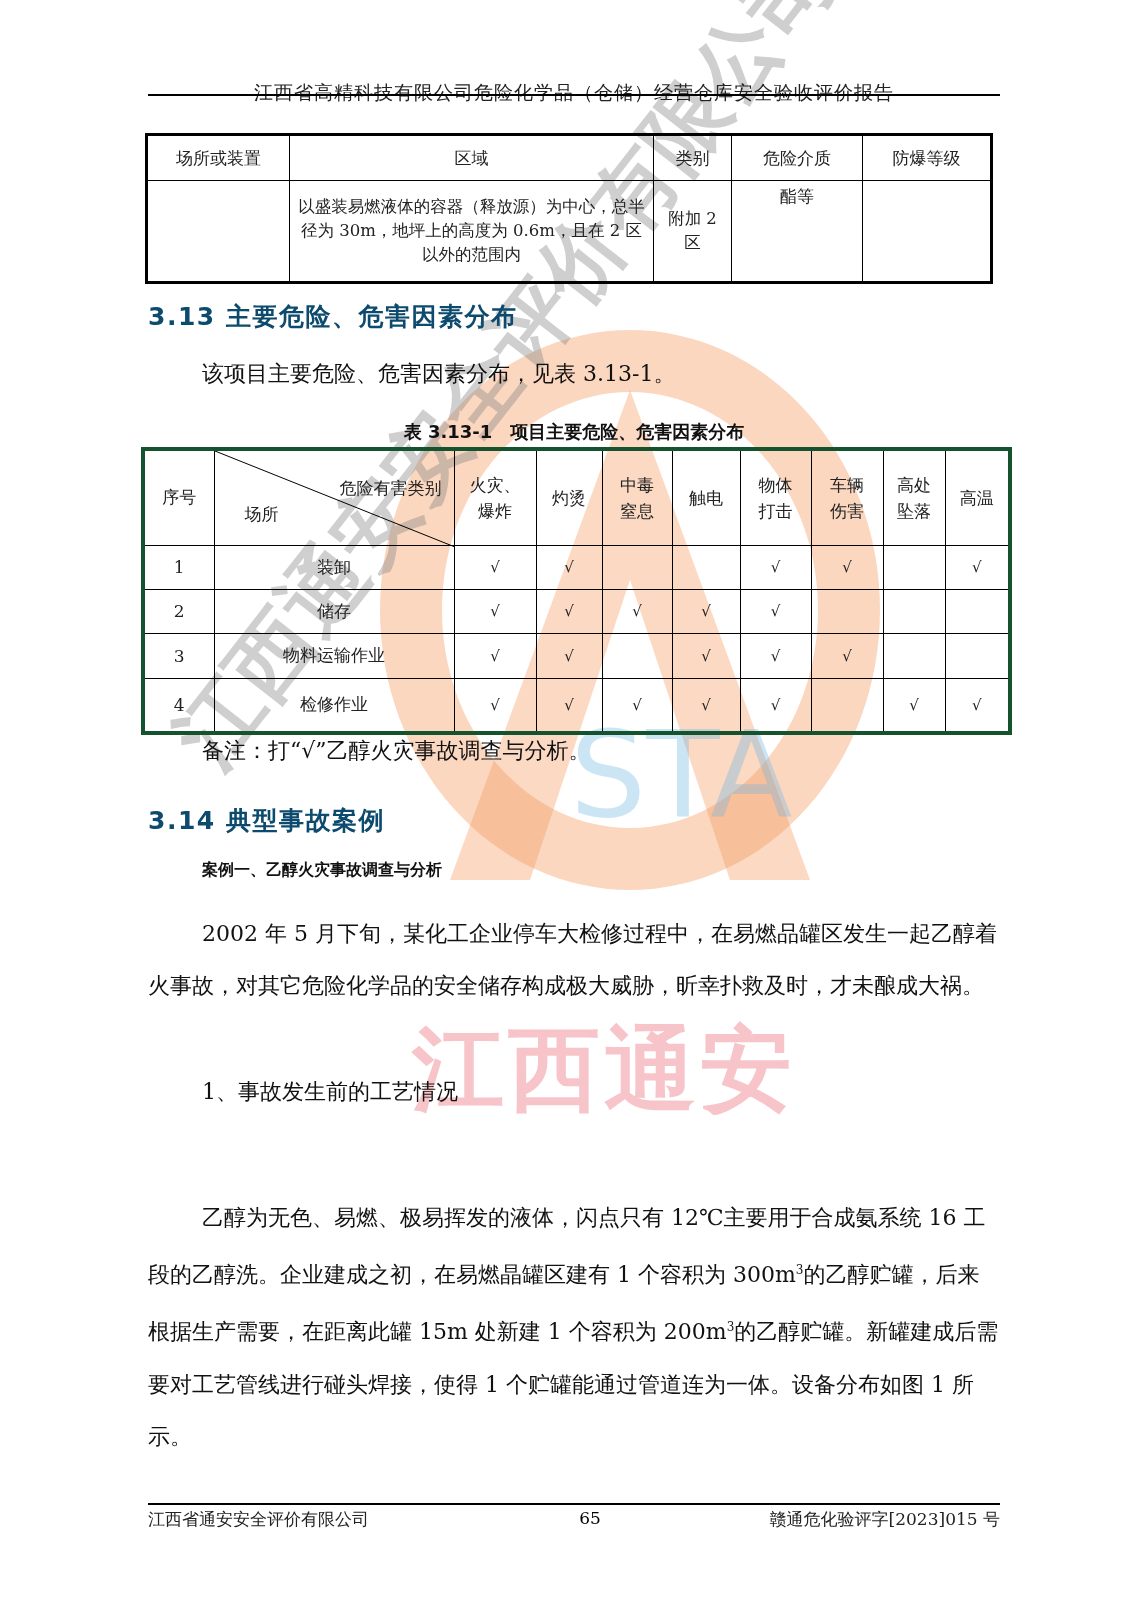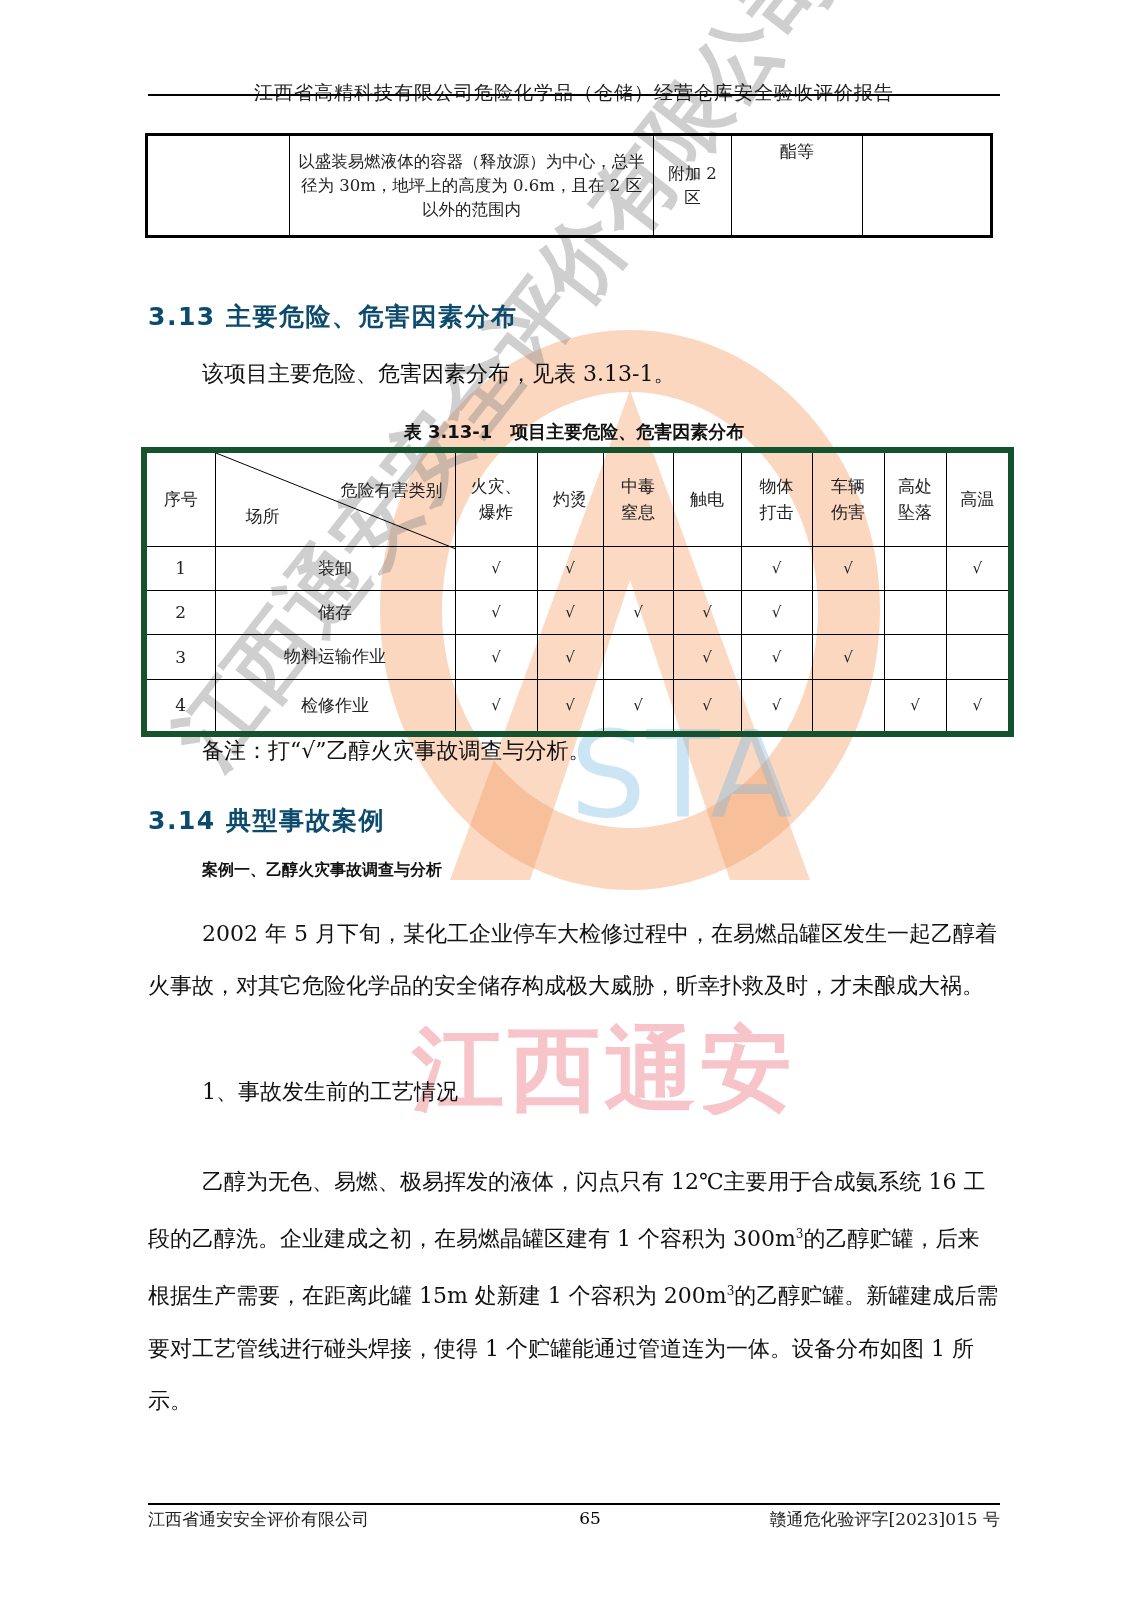--- a/index.html
+++ b/index.html
@@ -24,21 +24,21 @@
   .sec-title { position: absolute; left: 148px; font-family: "DejaVu Sans", "Liberation Sans", sans-serif;
                font-weight: bold; font-size: 25px; letter-spacing: 1.5px; color: #0c4a6e; }
   .para { position: absolute; left: 148px; width: 852px; font-size: 22px; line-height: 52px; color: #111; }
   .indent { text-indent: 54px; }
   .sub-title { position: absolute; left: 202px; font-weight: bold; font-size: 16px;
                font-family: "DejaVu Sans", "Liberation Sans", sans-serif; color: #111; }
   .caption { position: absolute; left: 148px; width: 852px; top: 420px; text-align: center;
              font-weight: bold; font-size: 18px; font-family: "DejaVu Sans", "Liberation Sans", sans-serif; }
 
   
-  .hz-table { left: 141px; top: 447px; width: 867px; border: 6px solid #14532d; font-size: 17px; }
+  .hz-table { left: 141px; top: 447px; width: 867px; border: 4px solid #14532d; font-size: 17px; }
   .hz-table td, .hz-table th { border: 1.5px solid #000; }
   .hz-table .hrow { height: 96px; }
   .hz-table .r1, .hz-table .r2 { height: 44px; }
   .hz-table .r3 { height: 45px; }
   .hz-table .r4 { height: 55px; }
   .diag-cell { position: relative; }
   .diag-cell svg { position: absolute; left: 0; top: 0; }
   .diag-top { position: absolute; right: 12px; top: 26px; }
   .diag-bot { position: absolute; left: 30px; top: 52px; }
   .hcol { line-height: 26px; }
@@ -81,20 +81,27 @@
 
 <table class="zone-table">
   <colgroup>
       <col style="width:143px">
       <col style="width:364px">
       <col style="width:78px">
       <col style="width:131px">
       <col style="width:129px">
     </colgroup>
   <tbody>
+      <tr class="hrow">
+    <th>场所或装置</th>
+    <th>区域</th>
+    <th>类别</th>
+    <th>危险介质</th>
+    <th>防爆等级</th>
+  </tr>
   <tr class="brow">
     <td></td>
     <td class="zone-area">以盛装易燃液体的容器（释放源）为中心，总半径为 30m，地坪上的高度为 0.6m，且在 2 区以外的范围内</td>
     <td class="zone-area" style="padding:0 14px">附加 2 区</td>
     <td class="top-align">酯等</td>
     <td></td>
   </tr>
 </tbody>
   </table>
 
@@ -184,18 +191,18 @@
   </tr>
 </tbody>
   </table>
 
 <div class="note">备注：打“√”乙醇火灾事故调查与分析。</div>
 
 <div class="sec-title" style="top:804px">3.14 典型事故案例</div>
 <div class="sub-title" style="top:860px">案例一、乙醇火灾事故调查与分析</div>
 <div class="para indent" style="top:908px">2002 年 5 月下旬，某化工企业停车大检修过程中，在易燃品罐区发生一起乙醇着火事故，对其它危险化学品的安全储存构成极大威胁，昕幸扑救及时，才未酿成大祸。</div>
 <div class="para" style="top:1066px;left:202px;width:auto">1、事故发生前的工艺情况</div>
-<div class="para indent" style="top:1156px"><span>乙醇为无色、易燃、极易挥发的液体，闪点只有 12℃主要用于合成氨系统 16 工段的乙醇洗。企业建成之初，在易燃晶罐区建有 1 个容积为 300m</span><sup>3</sup><span>的乙醇贮罐，后来根据生产需要，在距离此罐 15m 处新建 1 个容积为 200m</span><sup>3</sup><span>的乙醇贮罐。新罐建成后需要对工艺管线进行碰头焊接，使得 1 个贮罐能通过管道连为一体。设备分布如图 1 所示。</span></div>
+<div class="para indent" style="top:1192px"><span>乙醇为无色、易燃、极易挥发的液体，闪点只有 12℃主要用于合成氨系统 16 工段的乙醇洗。企业建成之初，在易燃晶罐区建有 1 个容积为 300m</span><sup>3</sup><span>的乙醇贮罐，后来根据生产需要，在距离此罐 15m 处新建 1 个容积为 200m</span><sup>3</sup><span>的乙醇贮罐。新罐建成后需要对工艺管线进行碰头焊接，使得 1 个贮罐能通过管道连为一体。设备分布如图 1 所示。</span></div>
 
 <div class="footer-rule"></div>
 <div class="footer-left">江西省通安安全评价有限公司</div>
 <div class="footer-center">65</div>
 <div class="footer-right">赣通危化验评字[2023]015 号</div>
 
 </body></html>

